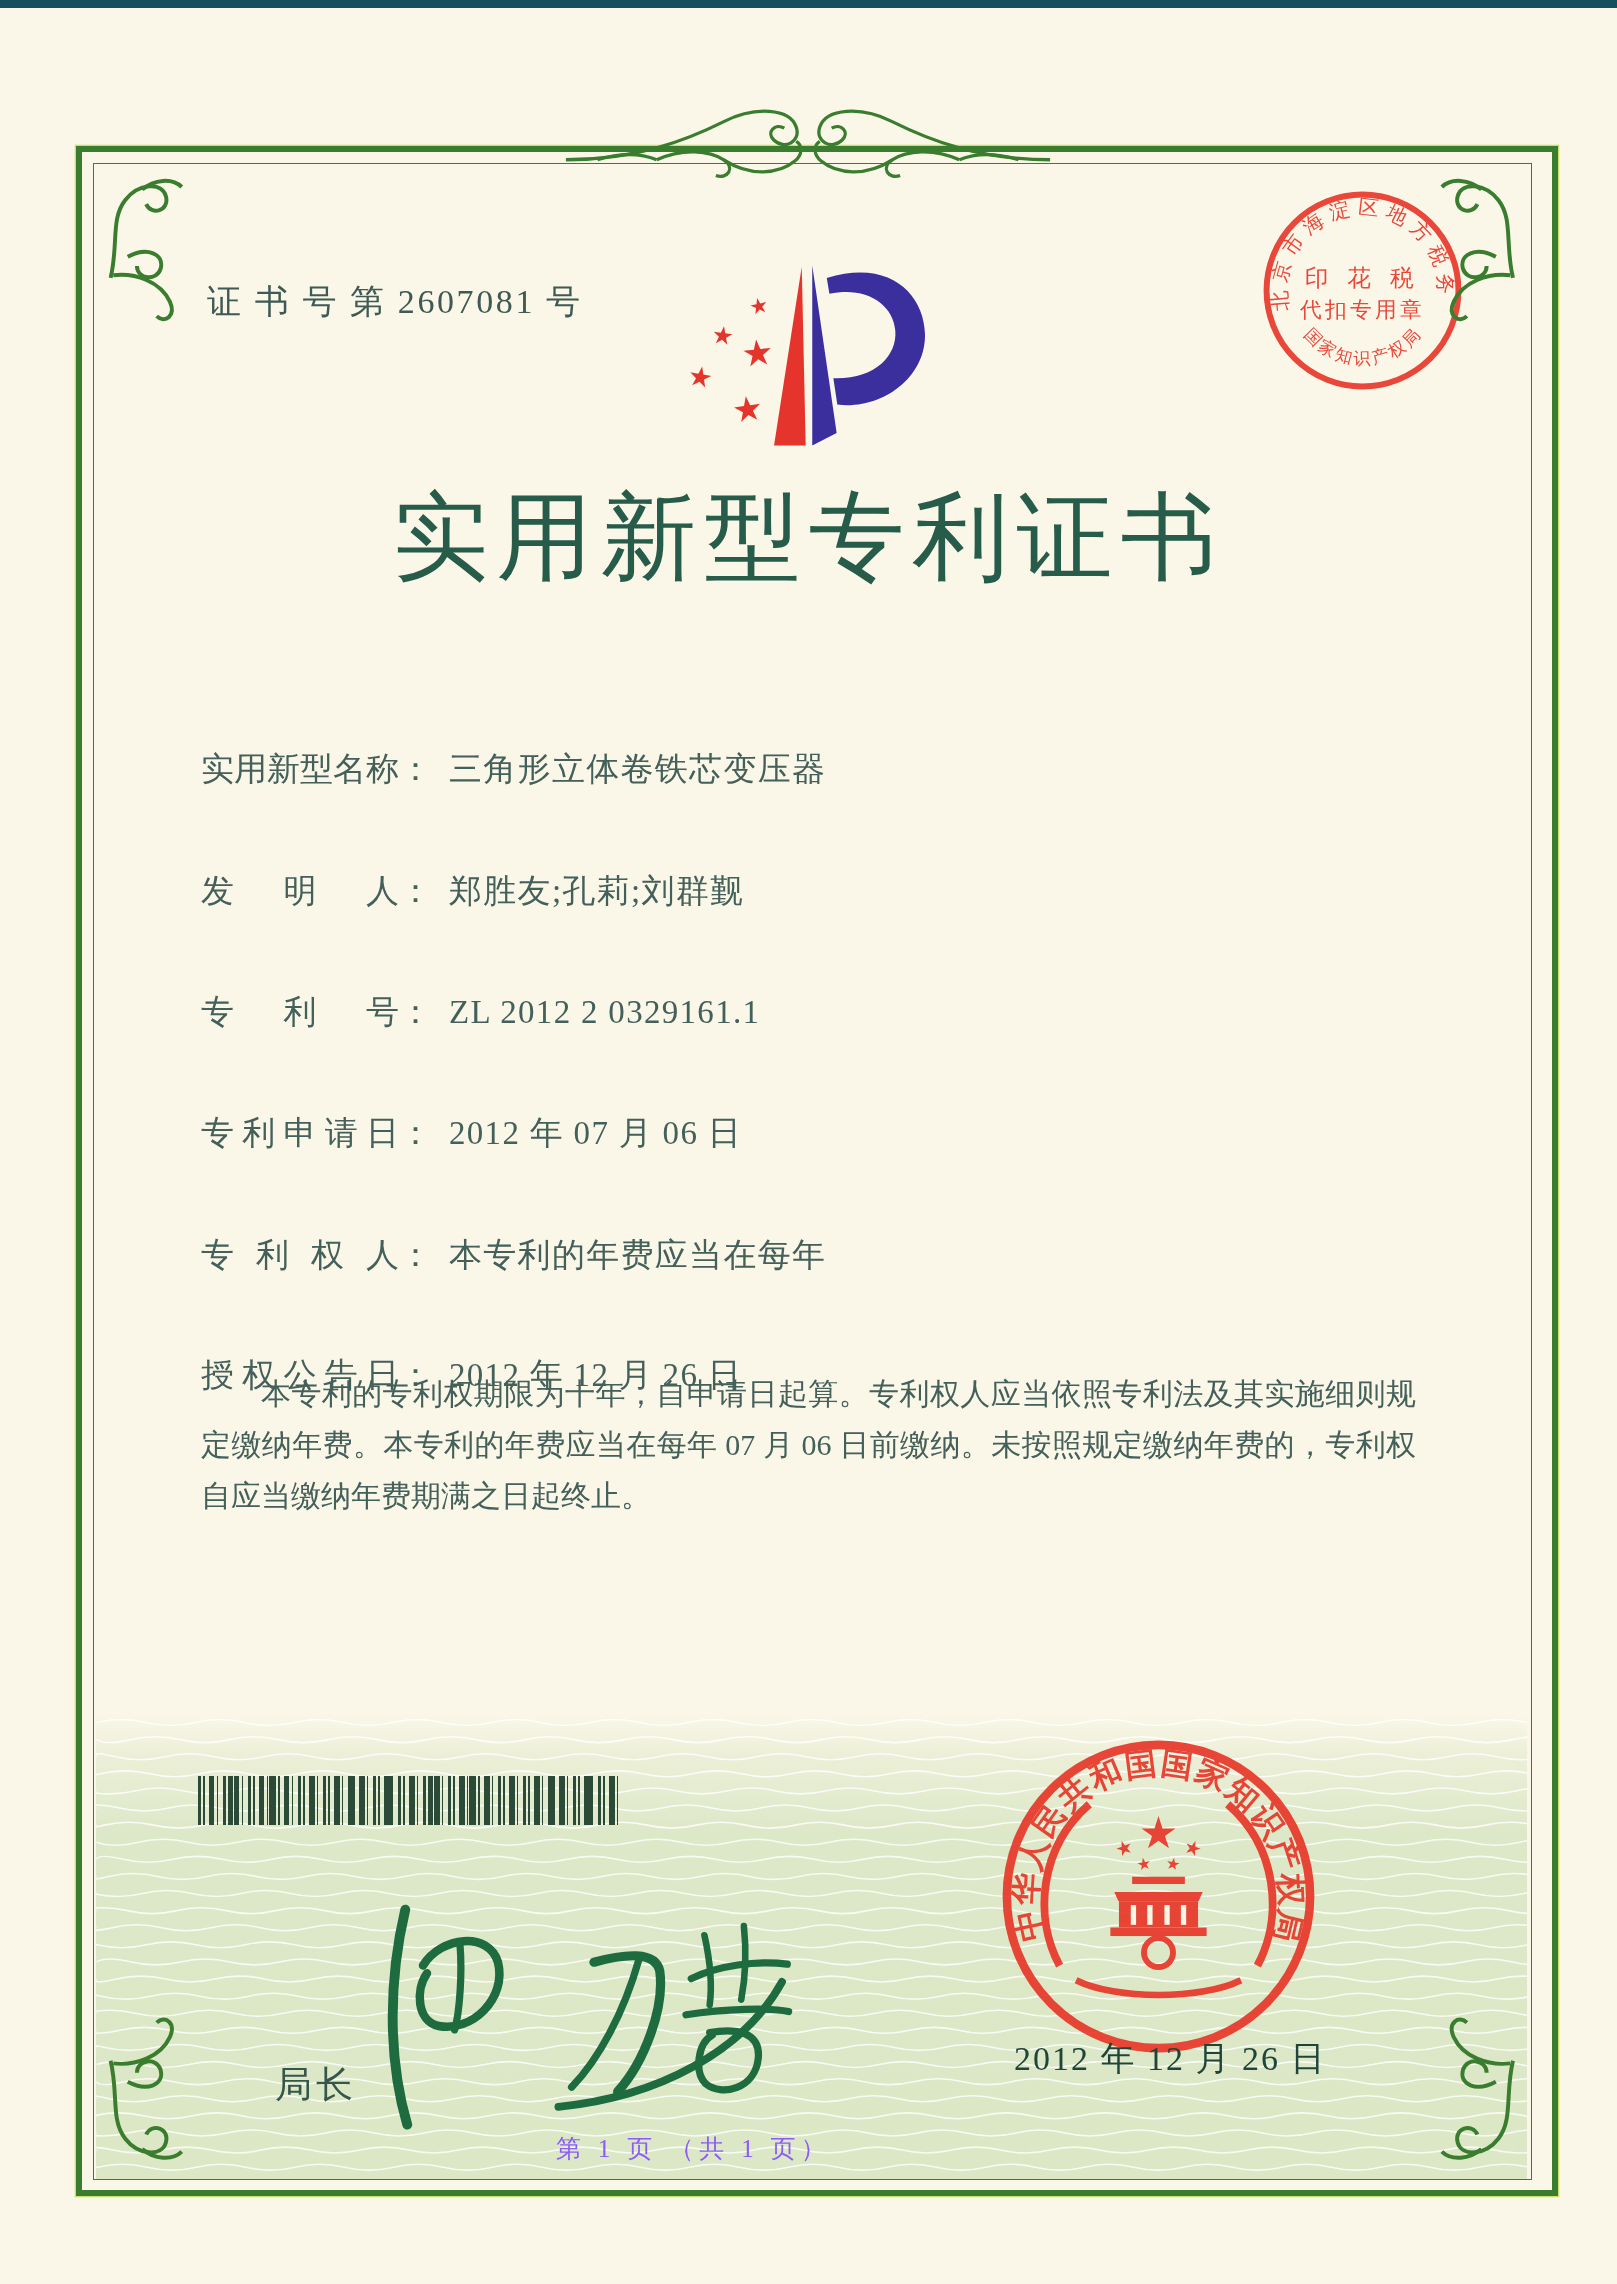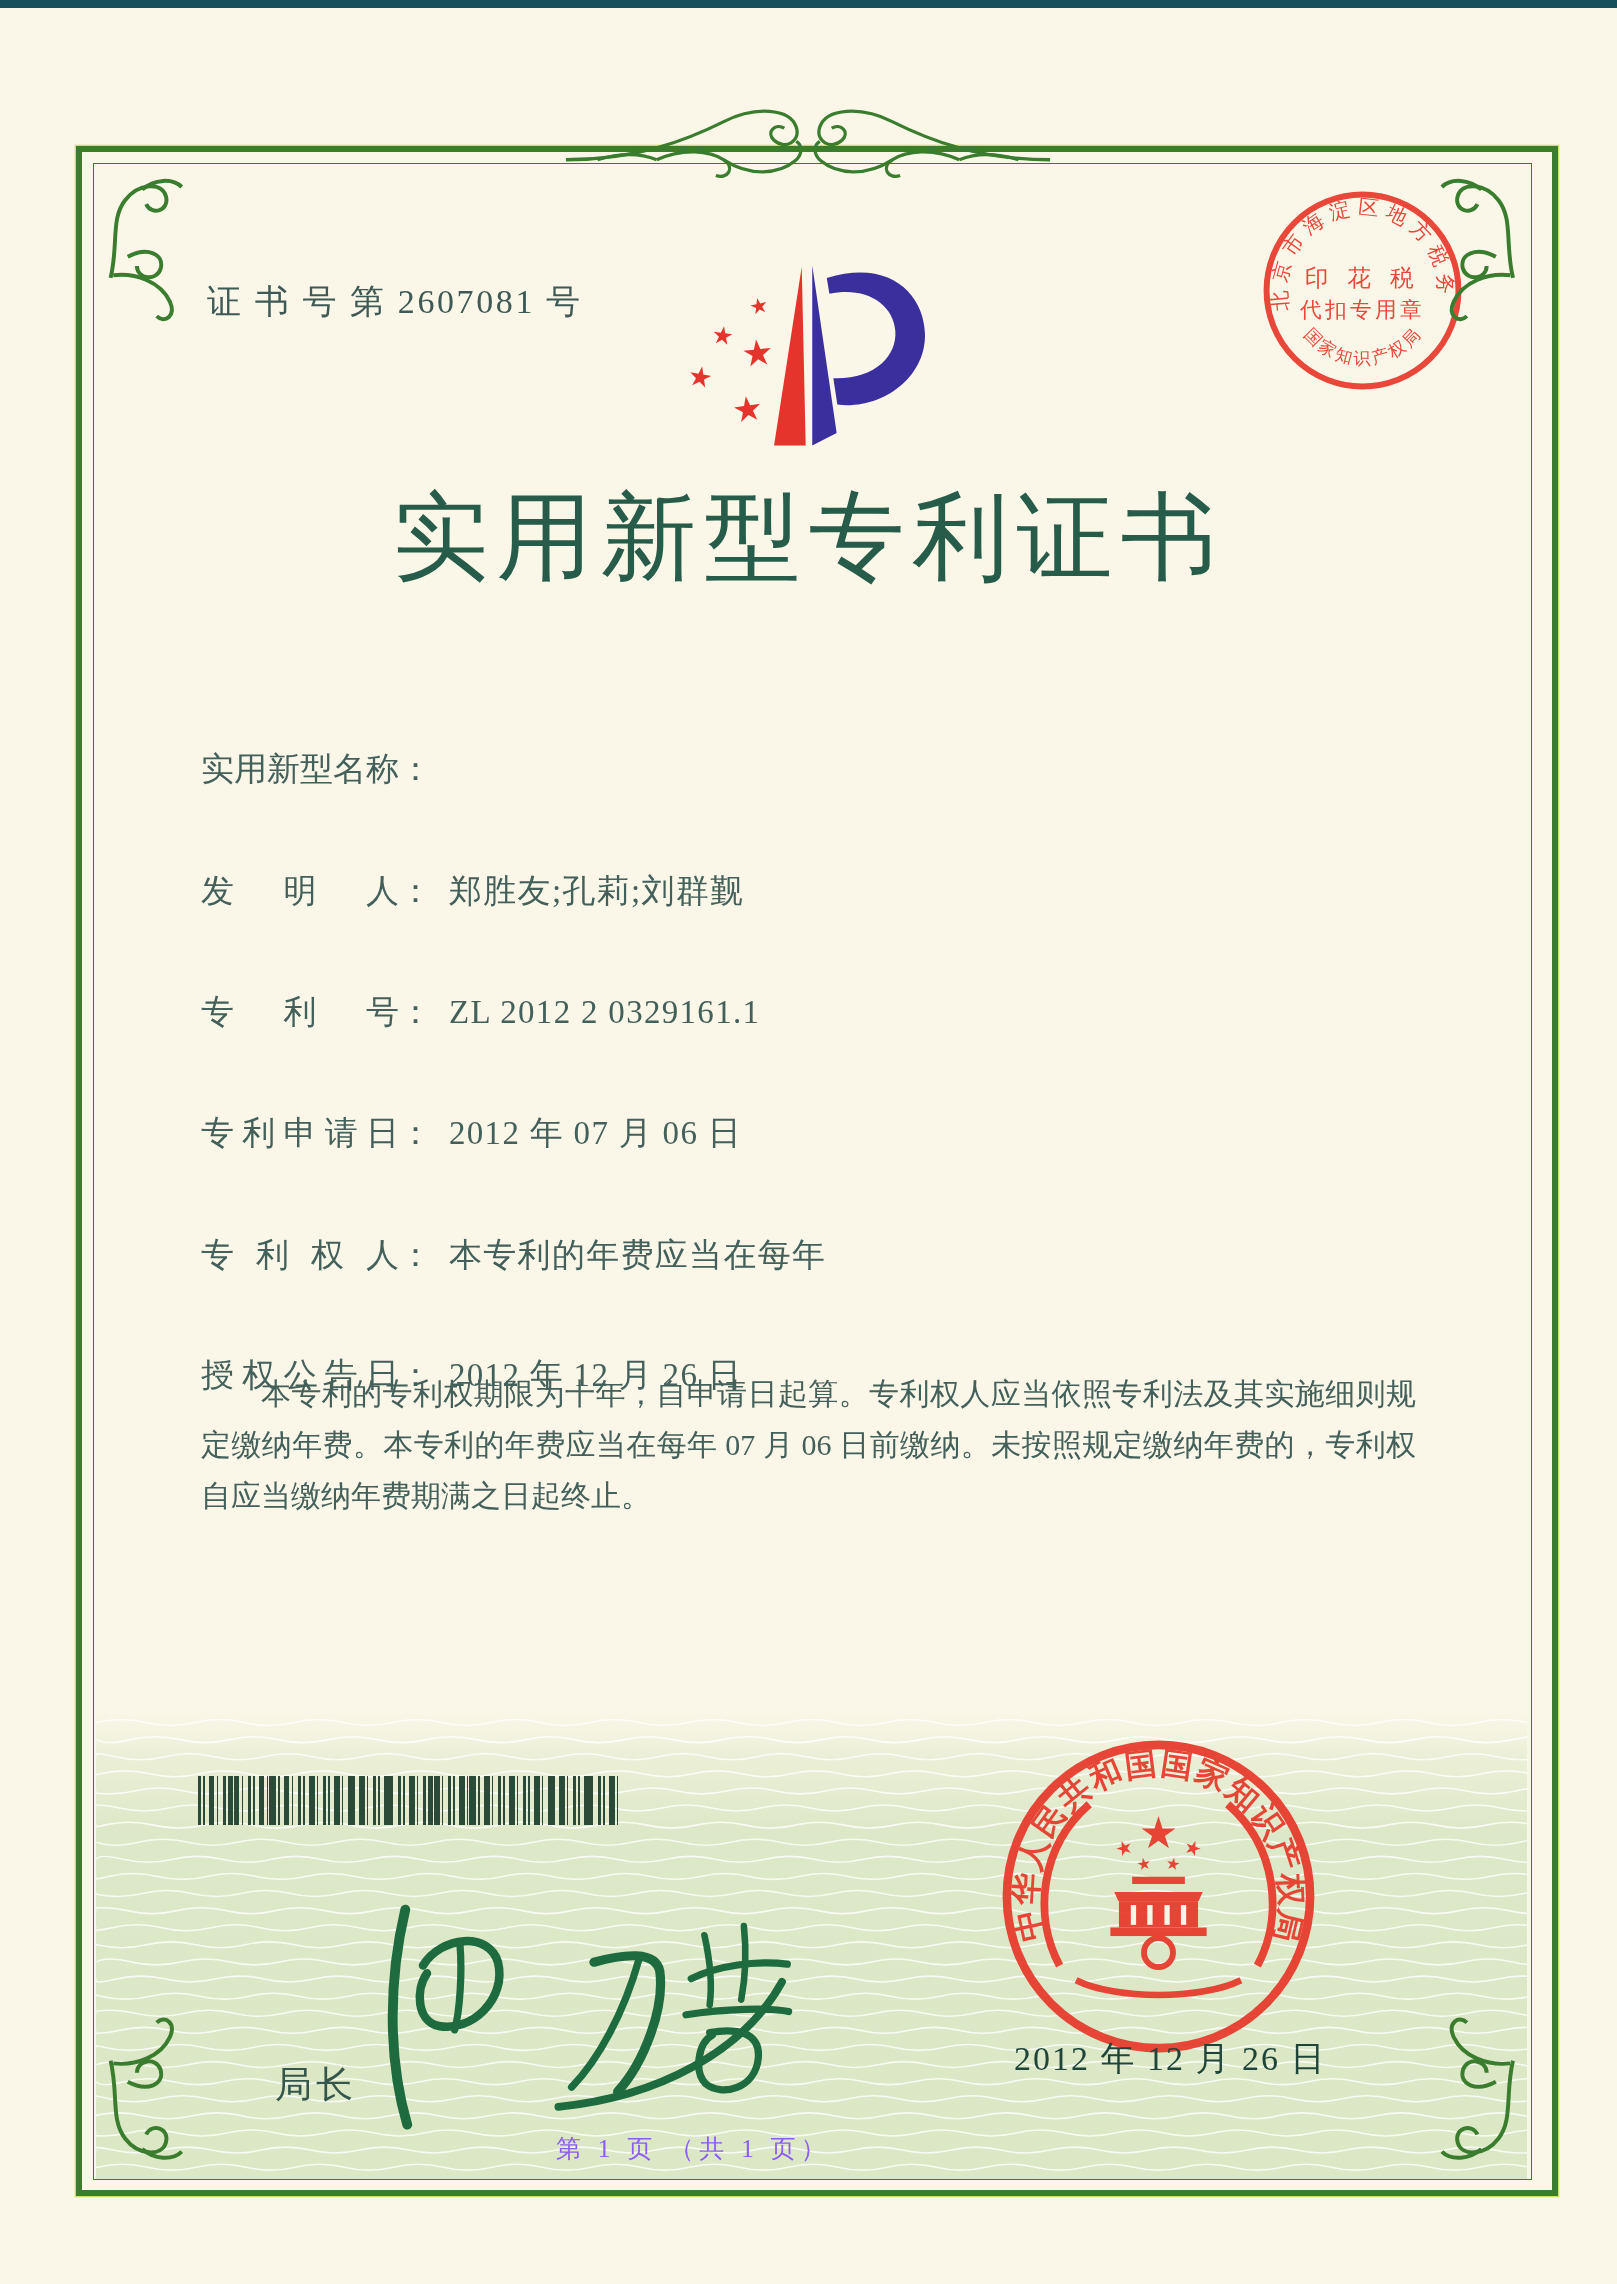--- a/index.html
+++ b/index.html
@@ -149,20 +149,21 @@
       <text x="159" y="200" text-anchor="middle" font-size="33" letter-spacing="5" fill="#e7392b">代扣专用章</text>
     </g>
   </svg>
 
   <div class="title">实用新型专利证书</div>
 
   <div class="rows">
     <div class="frow" style="top:10px">
       <span class="flabel">实用新型名称</span>
         <span class="fcolon">：</span>
+        <span class="fvalue">三角形立体卷铁芯变压器</span>
     </div>
     <div class="frow" style="top:132px">
       <span class="flabel">发明人</span>
         <span class="fcolon">：</span>
         <span class="fvalue">郑胜友;孔莉;刘群觐</span>
     </div>
     <div class="frow" style="top:253px">
       <span class="flabel">专利号</span>
         <span class="fcolon">：</span>
         <span class="fvalue">ZL 2012 2 0329161.1</span>

